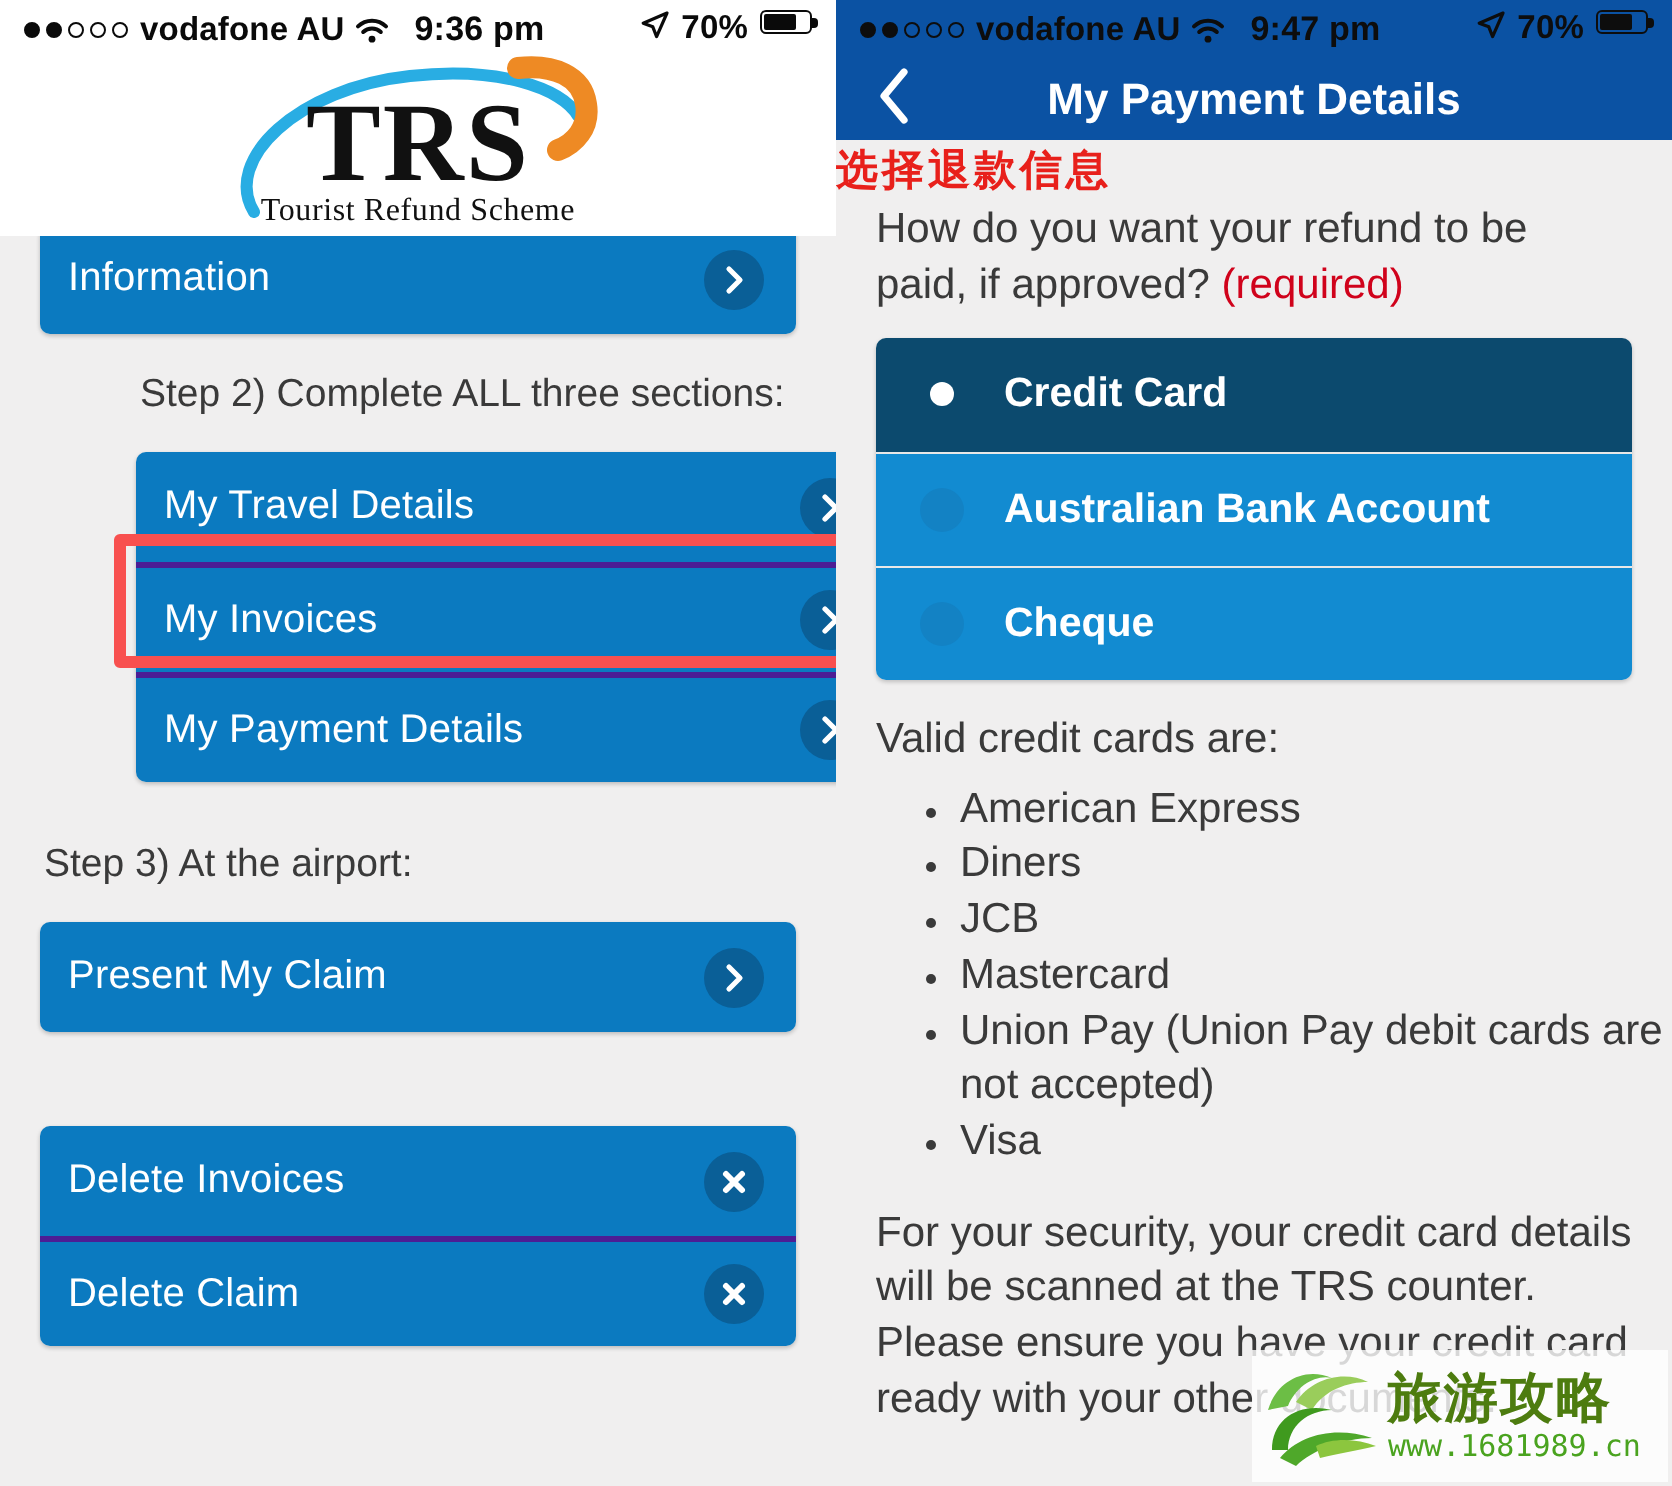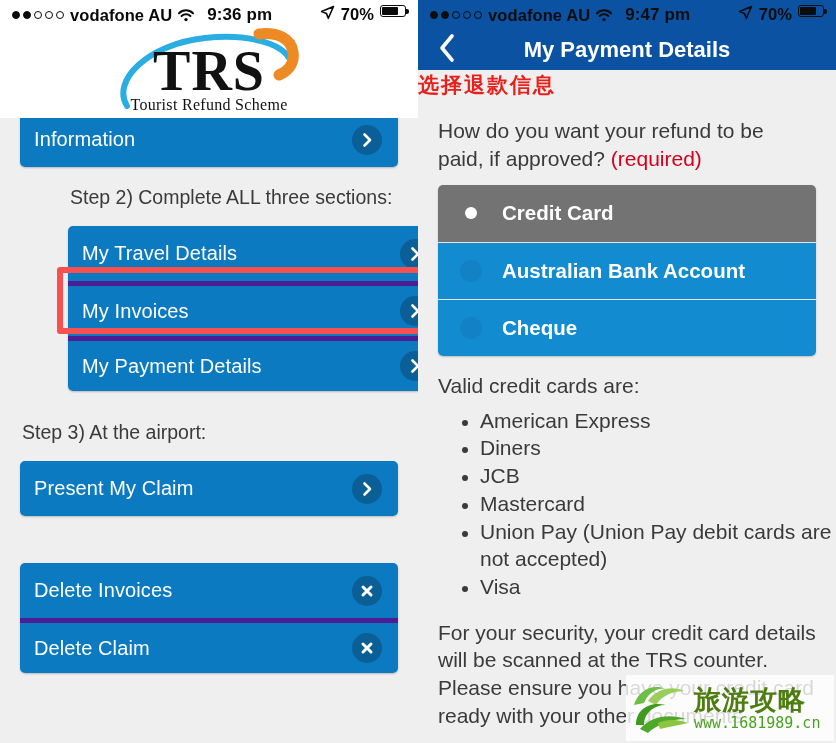--- a/index.html
+++ b/index.html
@@ -45,21 +45,21 @@
 
   .lbl { font-size: 19.5px; color: #3a3a3a; padding: 0 22px; line-height: 1.25; }
 
   .btn-group { margin: 0 20px; border-radius: 5px; overflow: hidden;
     box-shadow: 0 1px 2px rgba(0,0,0,.22); }
   .bigbtn {
     position: relative; background: #0b7ac0; height: 55px;
     display: flex; align-items: center; padding: 0 14px;
     color: #ffffff; font-size: 20px; font-weight: normal; letter-spacing: .1px;
   }
-  .bigbtn + .bigbtn { border-top: 5px solid #4c1d95; text-align: center; }
+  .bigbtn + .bigbtn { border-top: 3px solid #4c1d95; text-align: center; }
   .bigbtn .acc { position: absolute; right: 16px; top: 50%; transform: translateY(-50%); }
   .circ { width: 30px; height: 30px; border-radius: 50%; background: #0a5f97;
     display: flex; align-items: center; justify-content: center; }
   .circ svg { display:block; }
   .hl-box { position: absolute; left: -11px; right: -11px; top: -8px; bottom: -8px;
     border: 6px solid #f8504f; border-radius: 3px; pointer-events: none; z-index: 5; }
 
   
   .r-top { background: #0b52a3; }
   .r-top .statusbar { color: #0d0d0d; }
@@ -71,29 +71,29 @@
 
   .navbar { height: 40px; display: flex; align-items: center; position: relative; }
   .nav-back { position: absolute; left: 14px; top: 50%; transform: translateY(-50%);
     width: 30px; height: 32px; display: flex; align-items: center; justify-content: center; }
   .nav-title { flex: 1; text-align: center; color: #fff; font-size: 22px; font-weight: bold; }
 
   .r-body { position: relative; padding-top: 2px; }
   .cn-ann { text-align: left; color: #e8201b; font-size: 21px; font-weight: bold;
     letter-spacing: 2px; margin-top: 2px; line-height: 1.1;
     font-family: "DejaVu Sans", sans-serif; }
-  .q { font-size: 21px; color: #3a3a3a; padding: 0 20px; line-height: 1.32; margin-top: 20px; }
+  .q { font-size: 21px; color: #3a3a3a; padding: 0 20px; line-height: 1.32; margin-top: 4px; }
   .req { color: #d0021b; }
 
   .radio-group { margin: 12px 20px 0; border-radius: 5px; overflow: hidden;
     box-shadow: 0 1px 2px rgba(0,0,0,.2); }
   .radio-row { height: 57px; display: flex; align-items: center; padding: 0 14px;
     background: #128bd1; color: #fff; font-size: 20.5px; font-weight: bold; }
   .radio-row + .radio-row { border-top: 1px solid #e8e8e8; }
-  .radio-row.sel { background: #737373; }
+  .radio-row.sel { background: #0c4a6e; }
   .rdot { width: 22px; height: 22px; border-radius: 50%; background: #1382c4; margin: 0 20px 0 8px; flex: none; }
   .radio-row.sel .rdot { background: transparent; position: relative; }
   .radio-row.sel .rdot::after { content:""; position:absolute; left:5px; top:5px;
     width: 12px; height: 12px; border-radius: 50%; background: #ffffff; }
 
   .valid-lbl { font-size: 21px; color: #3a3a3a; padding: 0 20px; margin-top: 18px; }
   ul.cards { margin: 10px 0 0 0; padding-left: 62px; }
   ul.cards li { font-size: 21px; color: #3a3a3a; line-height: 1.28; margin-bottom: 1px; }
   ul.cards li::marker { font-size: 19px; }
 

